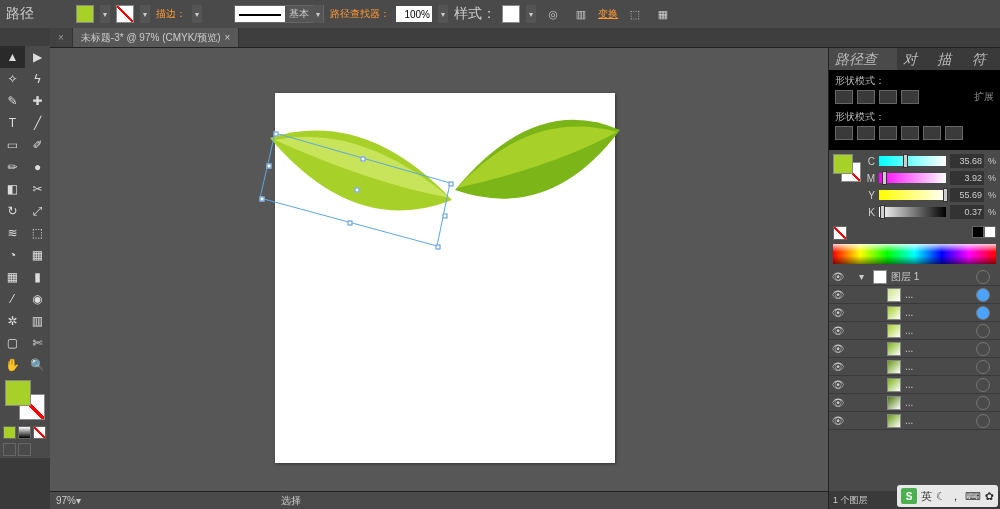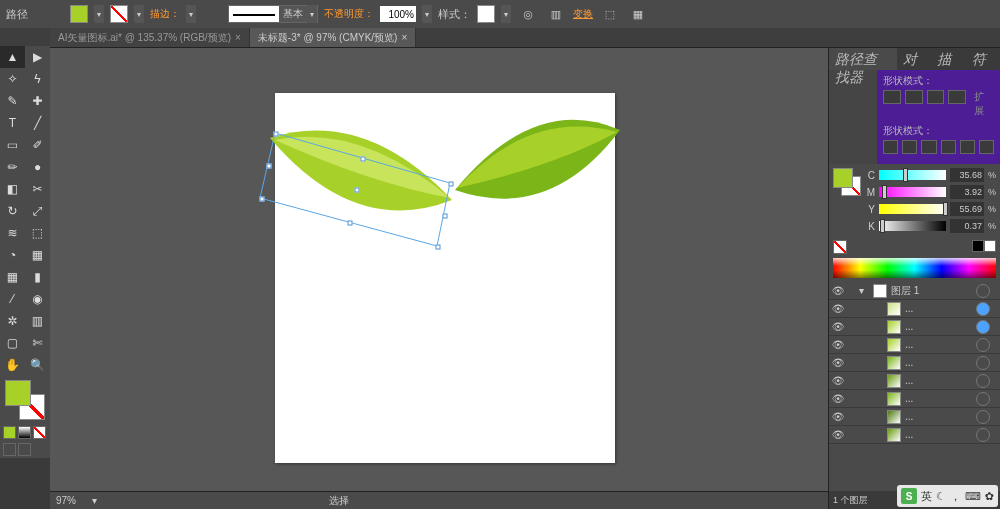--- a/index.html
+++ b/index.html
@@ -13,21 +13,21 @@
     position: relative;
   }
   .topbar {
     height: 28px;
     background: #4a4a4a;
     display: flex;
     align-items: center;
     padding: 0 6px;
     gap: 6px;
   }
-  .topbar-label { font-size: 11px; }
+  .topbar-label { font-size: 14px; }
   .fill-swatch {
     width: 18px; height: 18px;
     border: 1px solid #888;
   }
   .stroke-swatch {
     width: 18px; height: 18px;
     border: 1px solid #888;
     background: linear-gradient(to top right, transparent 45%, red 45%, red 55%, transparent 55%), #fff;
   }
   .orange-label { color: #ff9933; font-size: 10px; }
@@ -184,25 +184,24 @@
   }
   .ptab {
     padding: 3px 6px;
     font-size: 14px;
     color: #bbb;
     background: #3a3a3a;
     font-style: italic;
   }
   .ptab.active { background: #4a4a4a; }
   .panel-body {
-    background: #4c1d95;
+    background: #000000;
     padding: 4px 6px;
     font-size: 10px;
     color: #bbb;
-    margin-left: 48px;
   }
   .shape-row {
     display: flex;
     gap: 4px;
     padding: 2px 0 6px;
   }
   .shape-icon { width: 18px; height: 14px; border: 1px solid #666; background: #3a3a3a; }
   .color-panel {
     background: #4a4a4a;
     padding: 4px;
@@ -266,21 +265,21 @@
     padding: 0 4px;
     font-size: 9px;
   }
   .statusbar {
     position: absolute;
     bottom: 0; left: 50px;
     height: 18px;
     background: #4a4a4a;
     display: flex;
     align-items: center;
-    gap: 16px;
+    gap: 0;
     padding: 0 6px;
     font-size: 10px;
     width: 778px;
     border-top: 1px solid #222;
   }
   .ime {
     position: absolute;
     bottom: 2px; right: 2px;
     height: 22px;
     background: #e8e8e8;
@@ -305,36 +304,35 @@
   <div class="stroke-swatch"></div>
   <div class="dropdown-arrow"></div>
   <span class="orange-label">描边：</span>
   <div class="dropdown-arrow"></div>
   <div style="width:20px"></div>
   <div class="stroke-select">
     <div class="stroke-preview"></div>
     <span class="stroke-text">基本</span>
     <div class="dropdown-arrow"></div>
   </div>
-  <span class="orange-label">不透明度：</span>
+  <span class="orange-label">路径查找器：</span>
   <div class="opacity-input">100%</div>
   <div class="dropdown-arrow"></div>
   <span class="topbar-label">样式：</span>
   <div class="style-swatch"></div>
   <div class="dropdown-arrow"></div>
   <div class="icon-btn">◎</div>
   <div class="icon-btn">▥</div>
   <span class="orange-label orange-underline">变换</span>
   <div class="icon-btn">⬚</div>
   <div class="icon-btn">▦</div>
 </div>
 
 <div class="tabbar" id="tabbar">
     <div class="tab">
-      <span>AI矢量图标.ai* @ 135.37% (RGB/预览)</span>
       <span class="tab-close">×</span>
     </div>
     <div class="tab active">
       <span>未标题-3* @ 97% (CMYK/预览)</span>
       <span class="tab-close">×</span>
     </div>
   </div>
 
 <div class="toolbox">
   <div class="tool-row">

